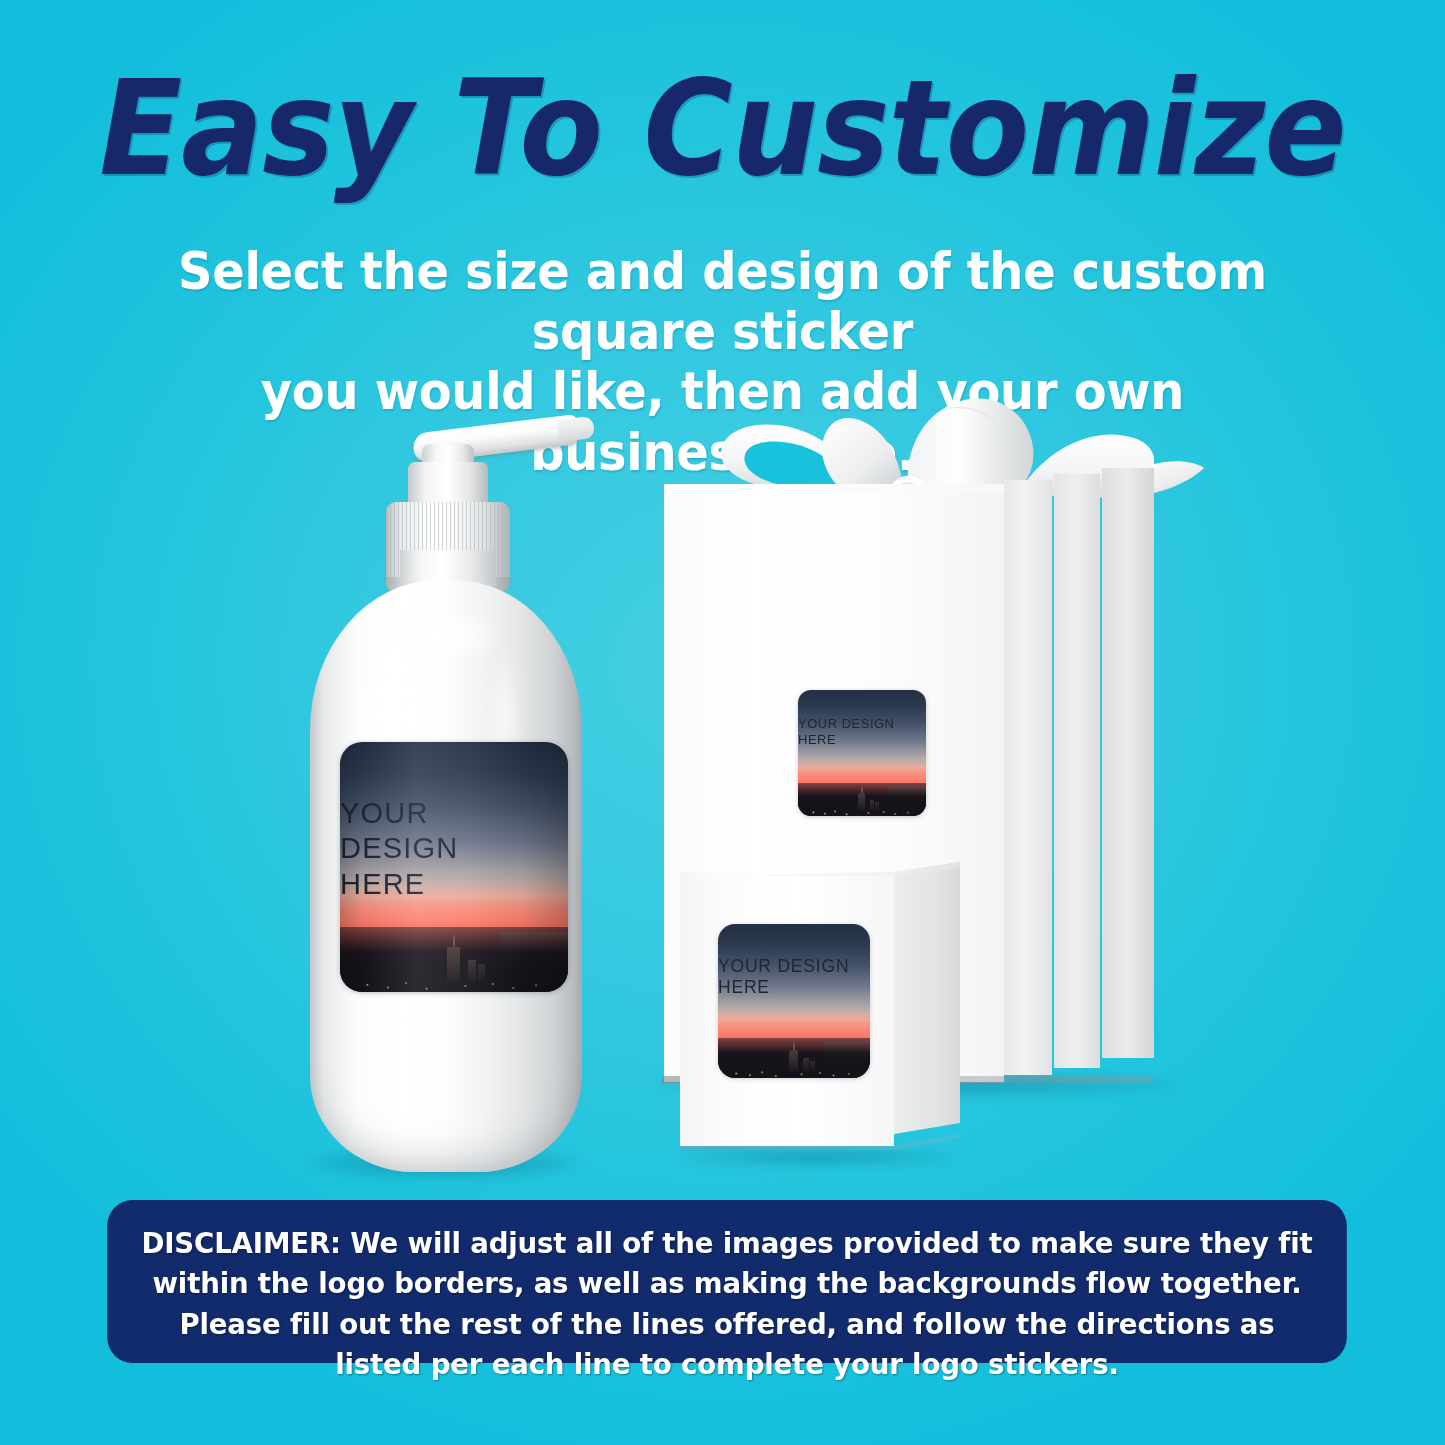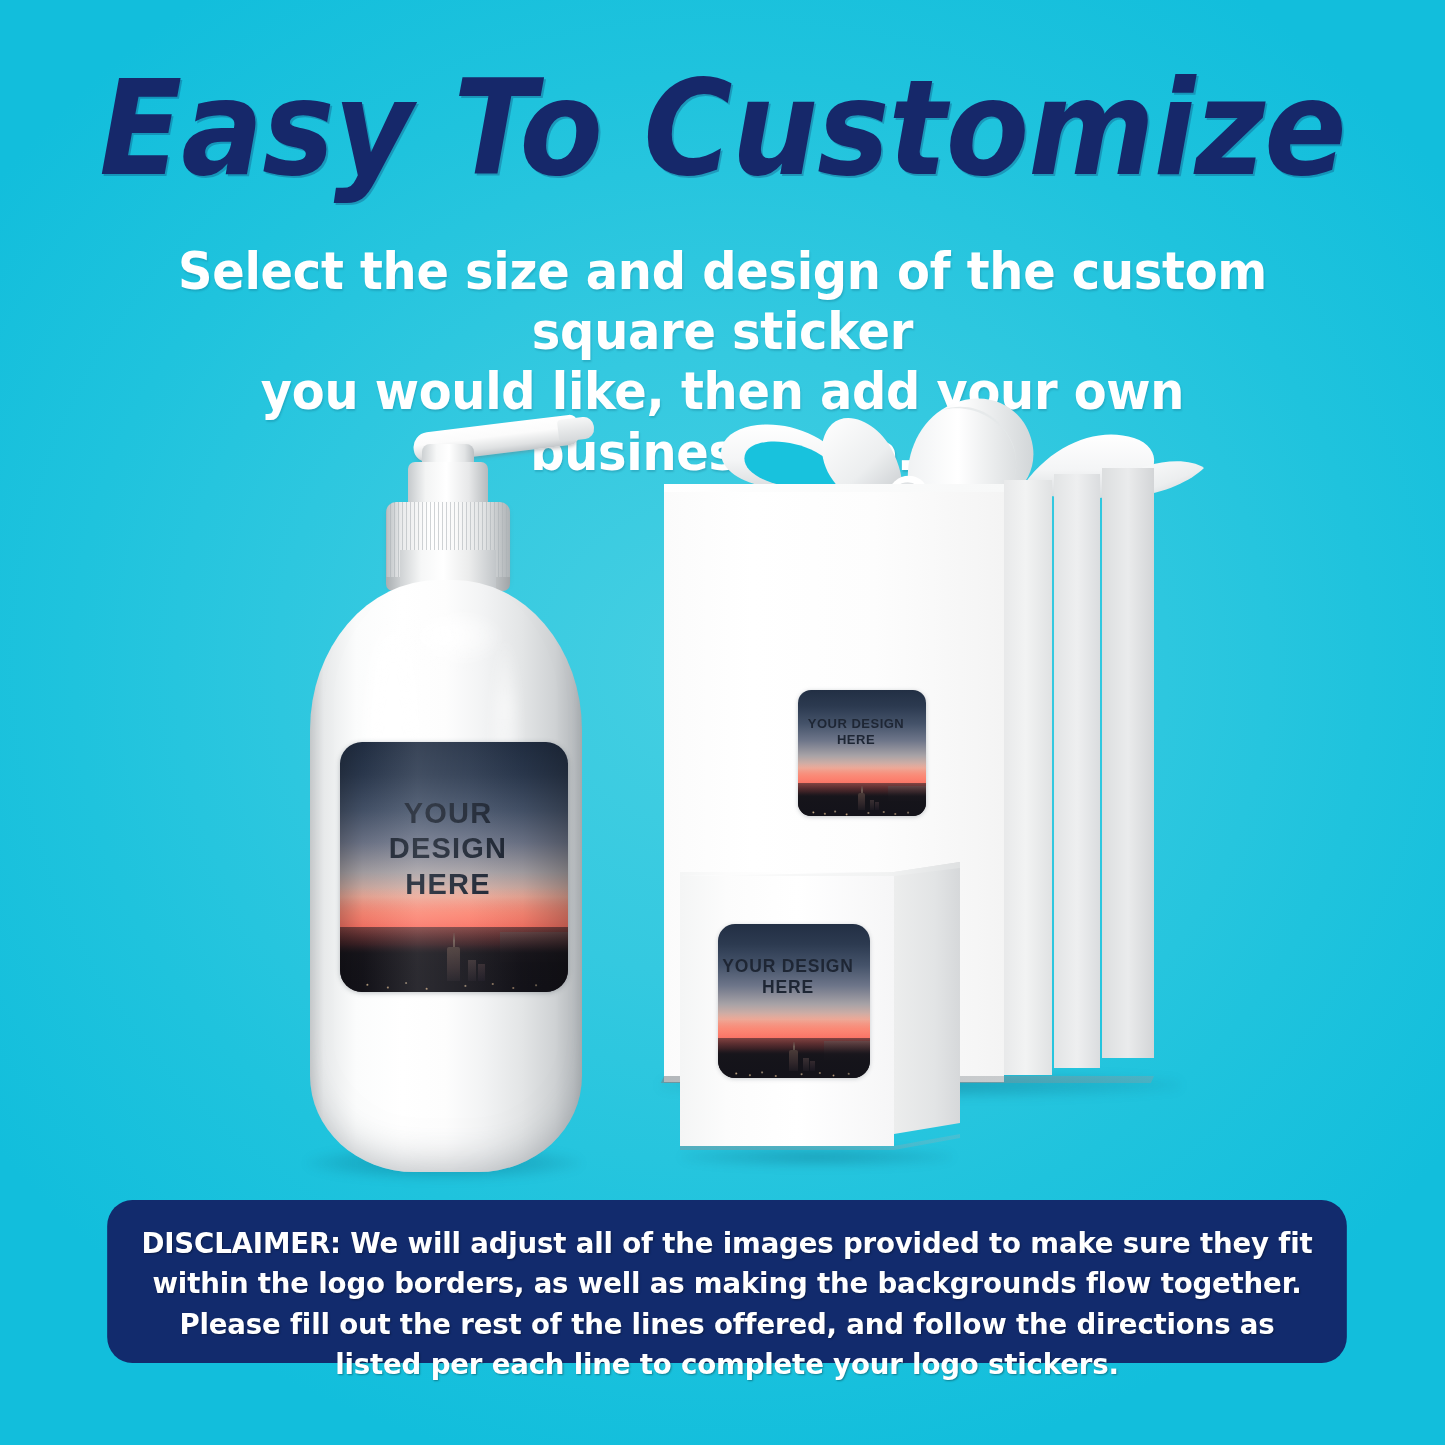--- a/index.html
+++ b/index.html
@@ -338,24 +338,24 @@
       radial-gradient(circle 1.5px at 38% 80%, rgba(255,210,160,0.8), rgba(0,0,0,0) 100%),
       radial-gradient(circle 1.5px at 55% 62%, rgba(255,220,175,0.7), rgba(0,0,0,0) 100%),
       radial-gradient(circle 1.5px at 67% 50%, rgba(255,215,165,0.7), rgba(0,0,0,0) 100%),
       radial-gradient(circle 1.5px at 76% 75%, rgba(255,210,160,0.7), rgba(0,0,0,0) 100%),
       radial-gradient(circle 1.5px at 86% 58%, rgba(255,220,170,0.6), rgba(0,0,0,0) 100%);
   }
   .sticker-text {
     position: absolute;
     left: 0;
     right: 12px;
-    text-align: center;
+    text-align: left;
     color: #1e2634;
     font-family: "Liberation Sans", sans-serif;
-    font-weight: 700;
+    font-weight: 400;
     line-height: 1.22;
     white-space: pre-line;
   }
 
   
   .label-bottle {
     position: absolute;
     left: 44px;
     top: 310px;
     width: 228px;

